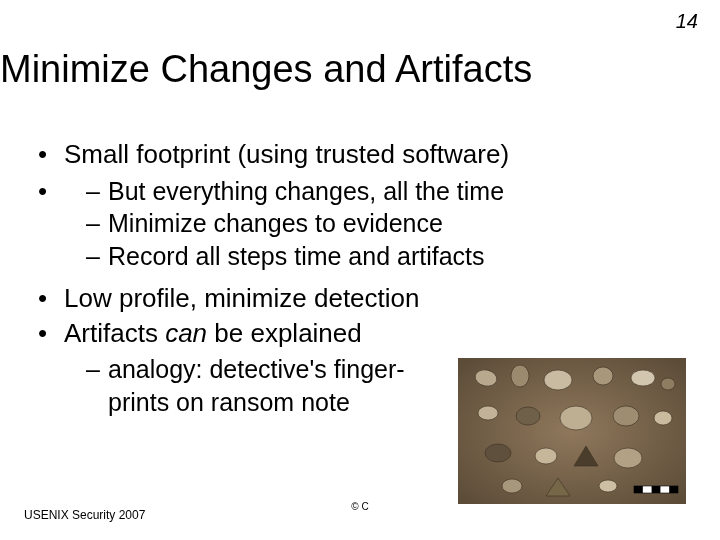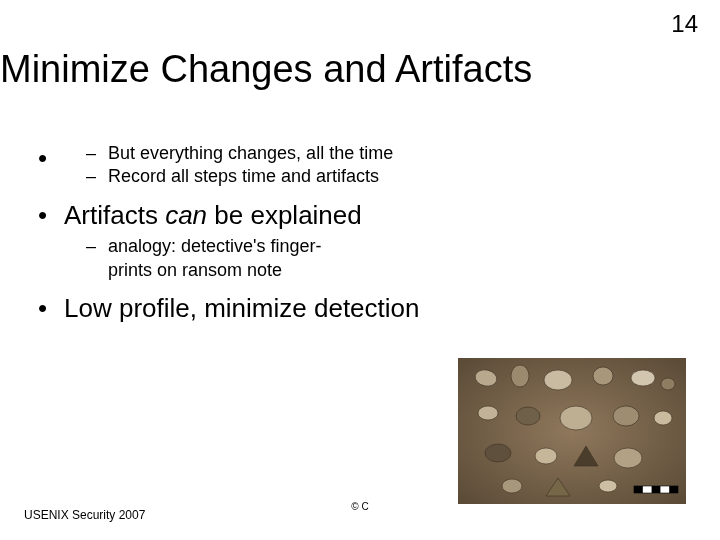--- a/index.html
+++ b/index.html
@@ -9,21 +9,22 @@
     background: #ffffff;
     font-family: Arial, Helvetica, sans-serif;
     color: #000;
     overflow: hidden;
     position: relative;
   }
   .page-number {
     position: absolute;
     top: 10px;
     right: 22px;
-    font-size: 24px;
+    font-size: 20px;
+    font-style: italic;
   }
   .title {
     position: absolute;
     top: 48px;
     left: 0;
     width: 100%;
     font-size: 38px;
     font-weight: 400;
   }
   .body {
@@ -39,21 +40,21 @@
   .lvl1 > li::before {
     content: "•";
     position: absolute;
     left: 0;
     top: 0;
   }
   .lvl2 { list-style: none; margin-top: 4px; margin-bottom: 10px; }
   .lvl2 > li {
     padding-left: 44px;
     position: relative;
-    font-size: 18px;
+    font-size: 25px;
     line-height: 1.3;
   }
   .lvl2 > li::before {
     content: "–";
     position: absolute;
     left: 22px;
     top: 0;
   }
   .narrow { max-width: 360px; }
   em { font-style: italic; }
@@ -87,33 +88,35 @@
 </style>
 </head>
 <body>
 
 <div class="page-number">14</div>
 
 <h1 class="title">Minimize Changes and Artifacts</h1>
 
 <div class="body">
   <ul class="lvl1">
+    <li>Small footprint (using trusted software)</li>
     <li>
       <ul class="lvl2">
         <li>But everything changes, all the time</li>
+        <li>Minimize changes to evidence</li>
         <li>Record all steps time and artifacts</li>
       </ul>
     </li>
+    <li>Low profile, minimize detection</li>
     <li>
       <span>Artifacts </span><em>can</em><span> be explained</span>
       <ul class="lvl2">
         <li class="narrow">analogy: detective's finger-<br>prints on ransom note</li>
       </ul>
     </li>
-    <li>Low profile, minimize detection</li>
   </ul>
 </div>
 
 <div class="artifact-img">
   <svg viewBox="0 0 228 146" xmlns="http://www.w3.org/2000/svg">
     <rect x="0" y="0" width="228" height="146" fill="#826b4f"></rect>
     <rect x="0" y="0" width="228" height="146" fill="url(#g)"></rect>
     <defs>
       <radialGradient id="g" cx="50%" cy="50%" r="70%">
         <stop offset="0%" stop-color="#8f785c"></stop>

